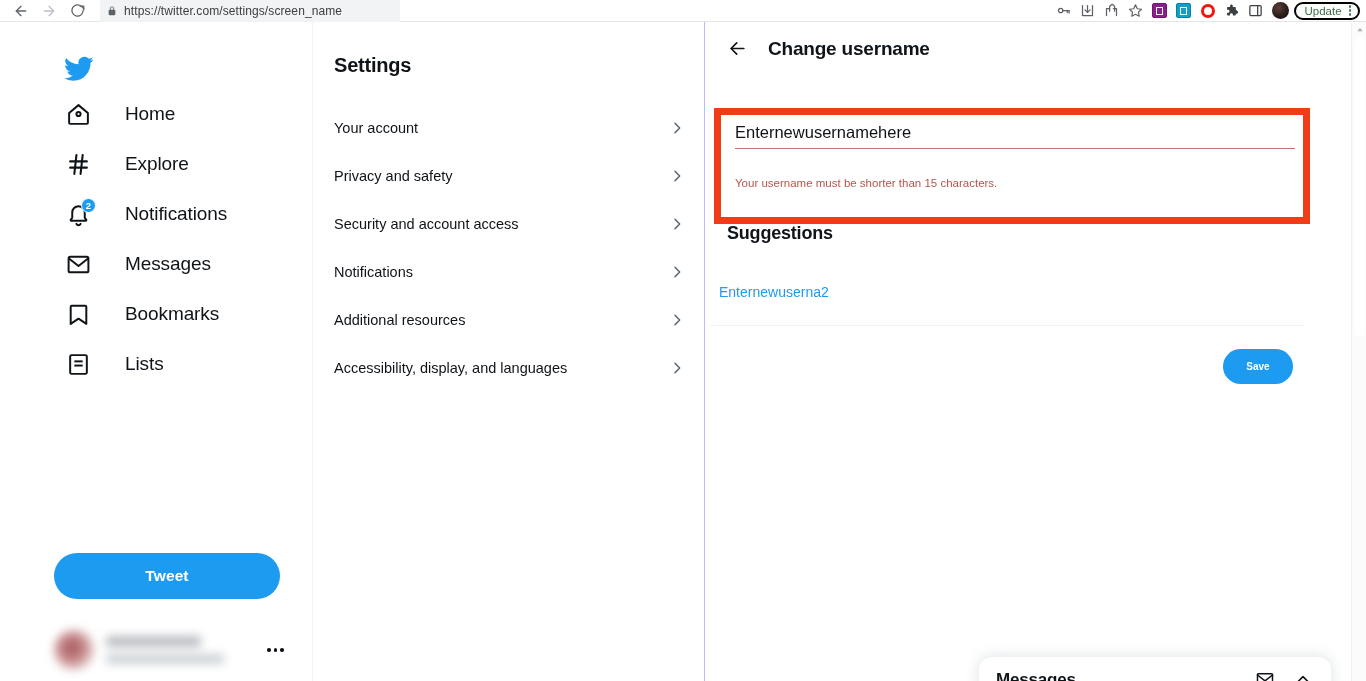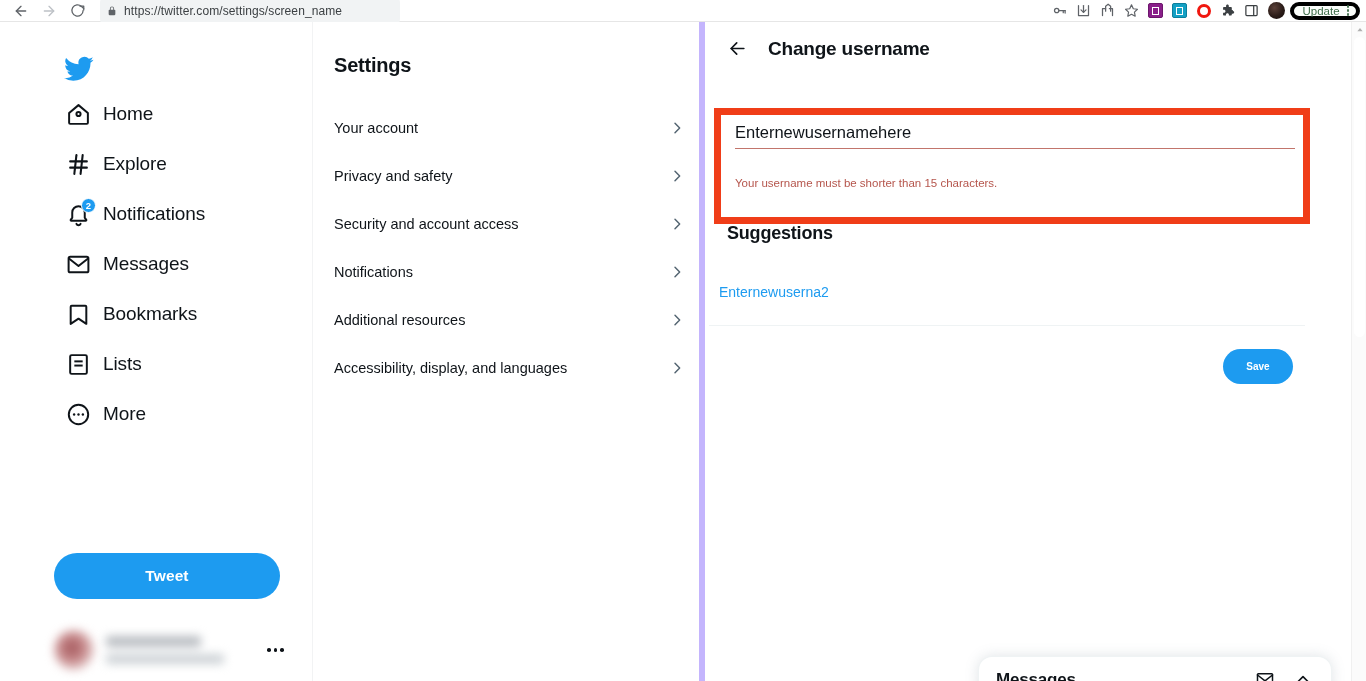--- a/index.html
+++ b/index.html
@@ -75,21 +75,21 @@
   }
   .avatar-chrome {
     width: 17px; height: 17px;
     border-radius: 50%;
     background: radial-gradient(circle at 38% 34%, #5a4038 0%, #2b1c18 55%, #140c0a 100%);
     margin: 0 3px;
   }
   .update-pill {
     display: flex; align-items: center;
     height: 18px;
-    border: 4px solid #000000;
+    border: 2px solid #000000;
     border-radius: 10px;
     padding: 0 4px 0 9px;
     gap: 4px;
     background: #fbfefb;
   }
   .update-text { font-size: 11.5px; color: #3d6b48; }
   .kebab { display: flex; flex-direction: column; gap: 1.5px; align-items: center; padding: 0 3px; }
   .kebab i { width: 2.4px; height: 2.4px; border-radius: 50%; background: #4e7a58; display: block; }
 
   
@@ -109,21 +109,21 @@
   }
   .bird {
     position: absolute; left: 64px; top: 32px;
     width: 30px; height: 30px;
     color: #1d9bf0;
   }
   .nav-list { position: absolute; left: 52px; top: 67px; width: 250px; }
   .nav-item {
     display: flex; align-items: center;
     height: 50px;
-    gap: 11px;
+    gap: 33px;
     padding-left: 13px;
     border-radius: 25px;
     cursor: pointer;
   }
   .nav-ico {
     width: 27px; height: 27px;
     display: flex; align-items: center; justify-content: center;
     color: #0f1419;
     position: relative;
     flex: 0 0 27px;
@@ -180,21 +180,21 @@
     margin-left: auto; margin-right: 10px;
     display: flex; gap: 3px; align-items: center;
   }
   .acct-dots i { width: 3.6px; height: 3.6px; border-radius: 50%; background: #0f1419; display: block; }
 
   
   .settings-col {
     position: absolute;
     left: 313px; top: 0;
     width: 392px; height: 659px;
-    border-right: 6px solid #c4b5fd;
+    border-right: 1px solid #c4b5fd;
   }
   .settings-title {
     position: absolute;
     left: 21px; top: 32px;
     font-size: 20px;
     font-weight: bold;
     color: #0f1419;
     letter-spacing: -0.2px;
   }
   .settings-list { position: absolute; left: 0; top: 66px; width: 392px; }
@@ -518,31 +518,20 @@
           <svg width="25" height="25" viewBox="0 0 24 24" fill="none" stroke="currentColor" stroke-width="1.9" stroke-linejoin="round">
               <rect x="4" y="3" width="16" height="18" rx="1.4"></rect>
               <line x1="8" y1="9" x2="16" y2="9"></line>
               <line x1="8" y1="13" x2="16" y2="13"></line>
             </svg>
         </span>
         <span class="nav-label">Lists</span>
       </div>
 
 
-      <div class="nav-item">
-        <span class="nav-ico">
-          <svg width="25" height="25" viewBox="0 0 24 24" fill="none" stroke="currentColor" stroke-width="1.9">
-              <circle cx="12" cy="12" r="9.3"></circle>
-              <circle cx="7.8" cy="12" r="1.15" fill="currentColor" stroke="none"></circle>
-              <circle cx="12" cy="12" r="1.15" fill="currentColor" stroke="none"></circle>
-              <circle cx="16.2" cy="12" r="1.15" fill="currentColor" stroke="none"></circle>
-            </svg>
-        </span>
-        <span class="nav-label">More</span>
-      </div>
     </div>
 
     <button class="tweet-btn">Tweet</button>
 
     <div class="account-row">
       <div class="acct-avatar"></div>
       <div class="acct-text">
         <div class="acct-name"></div>
         <div class="acct-handle"></div>
       </div>

